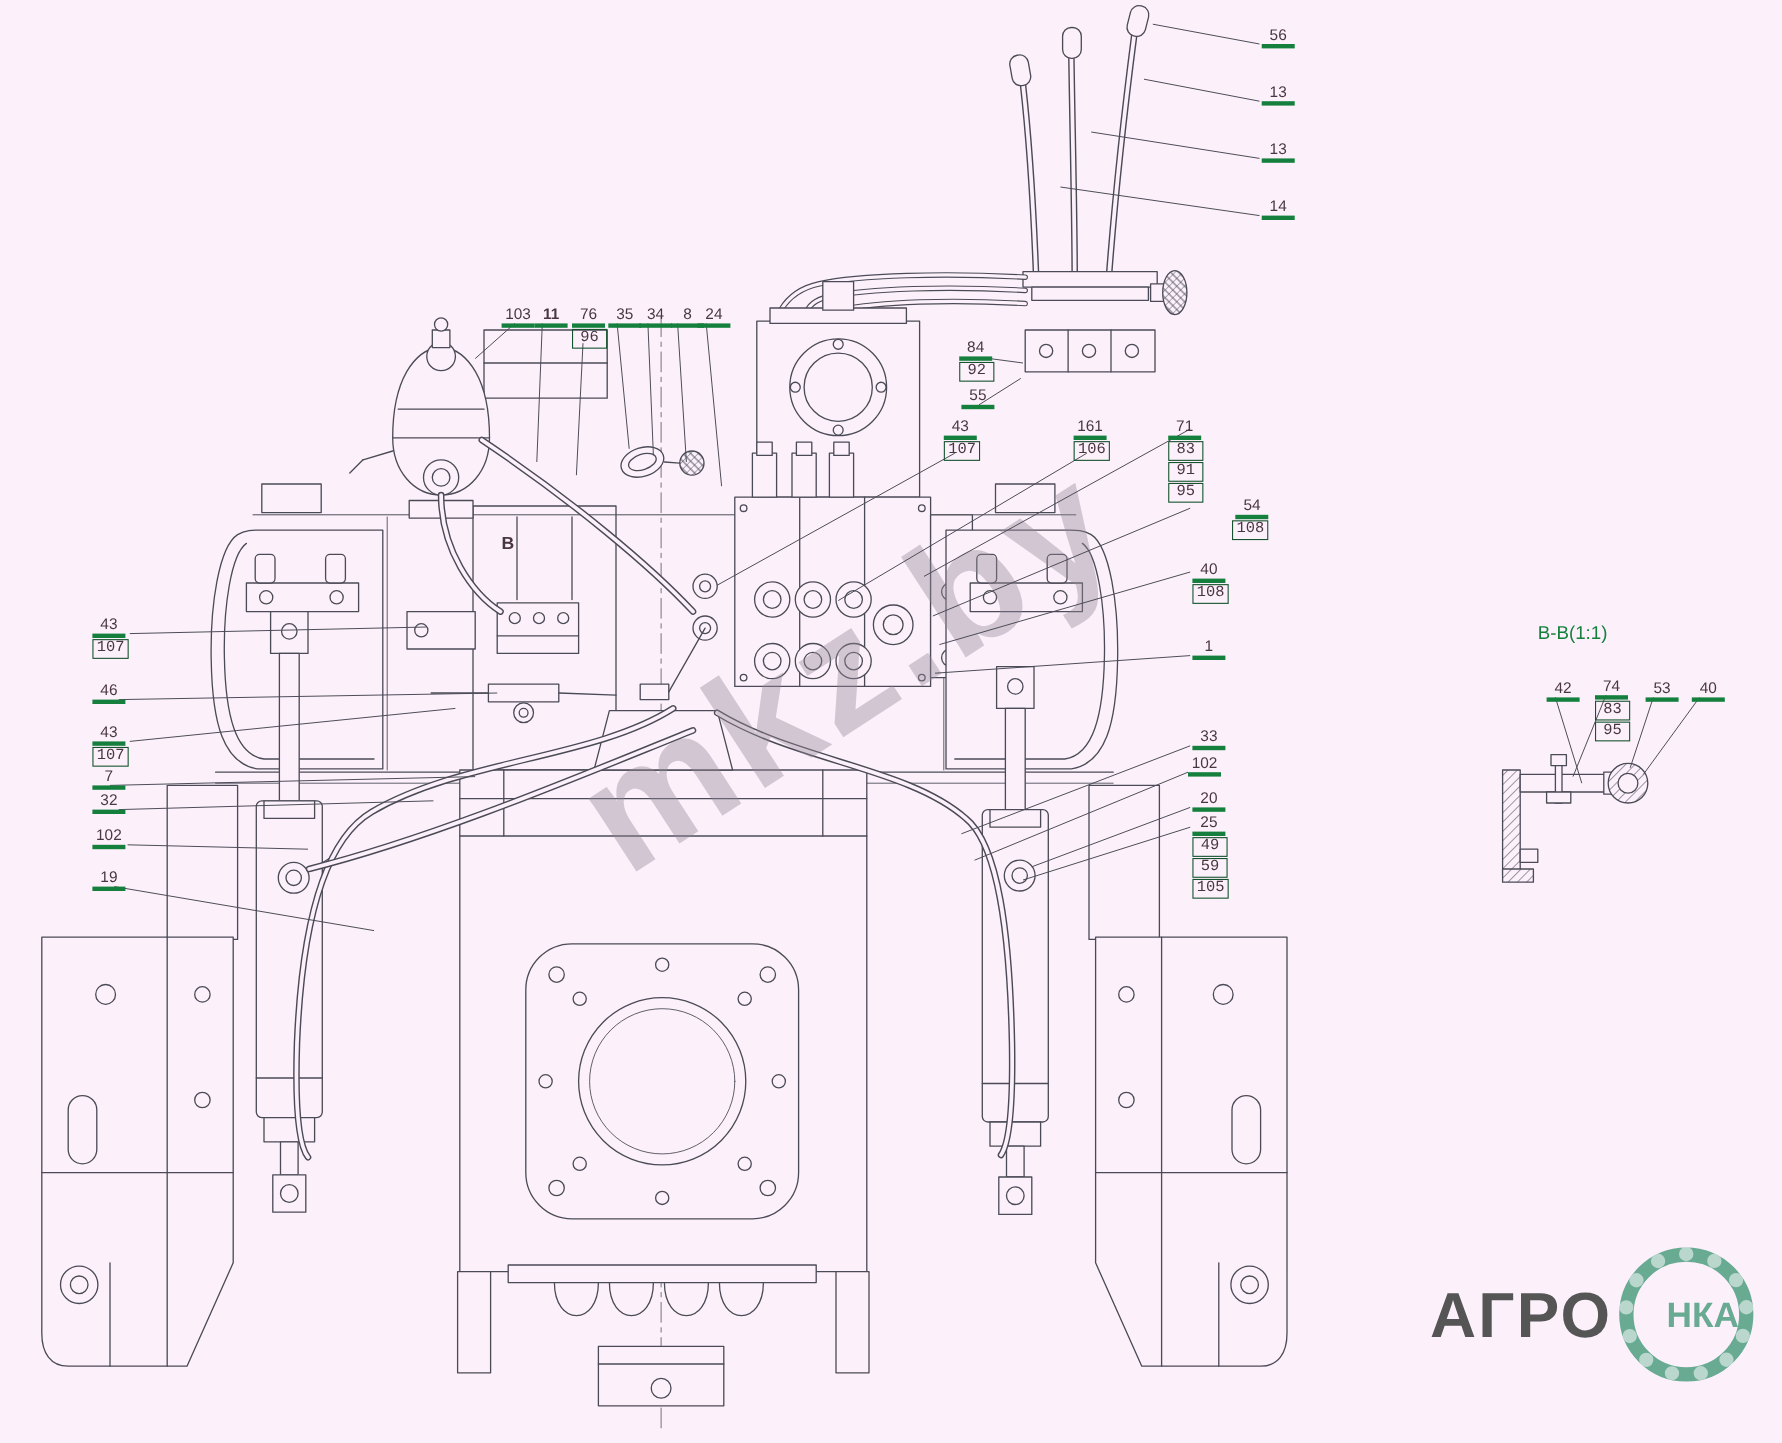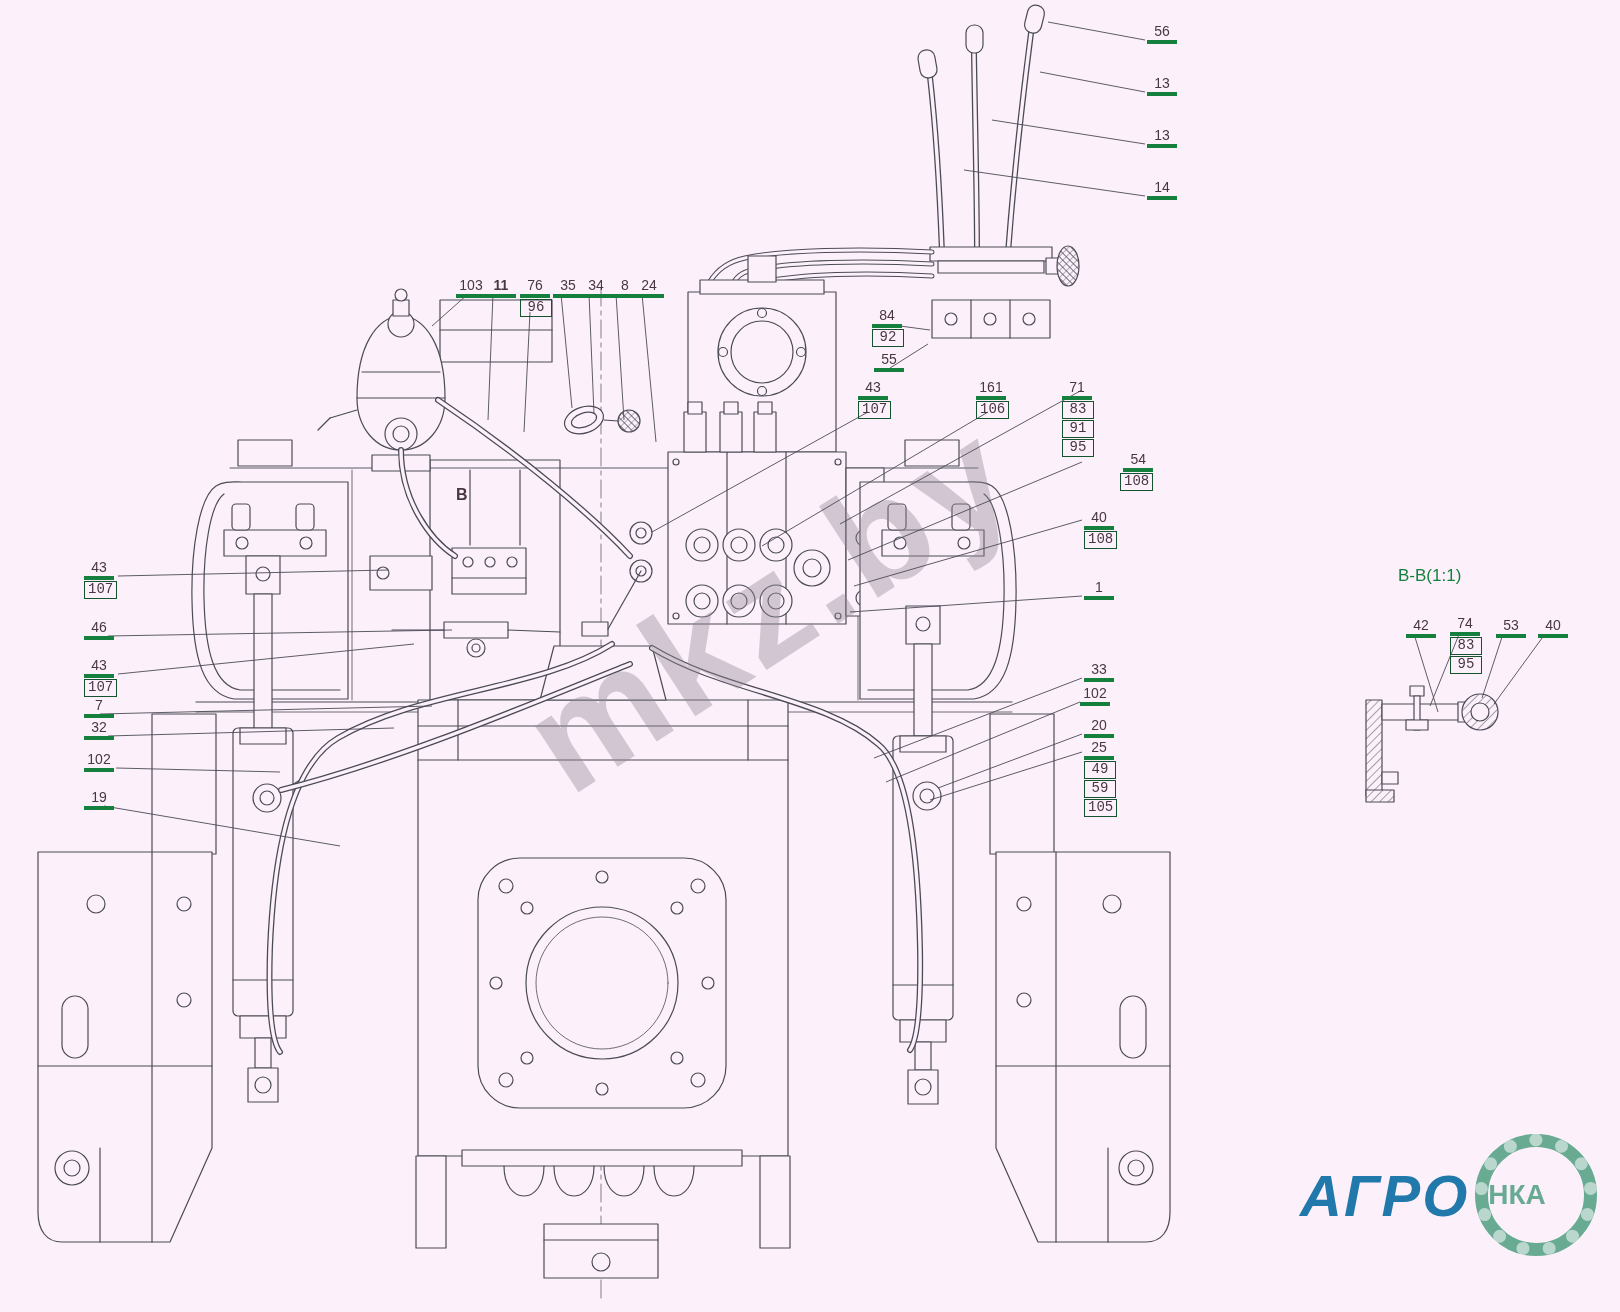--- a/index.html
+++ b/index.html
@@ -14,21 +14,21 @@
            min-width:24px;text-align:center;padding:0 3px 1px 3px;}
   .co-item.boxed{border:1px solid #14532d;margin-top:1px;font-family:Liberation Mono, monospace;}
   .watermark{position:absolute;left:380px;top:520px;width:780px;z-index:3;
              font-size:150px;font-weight:bold;letter-spacing:6px;color:rgba(148,136,150,0.40);
              transform:rotate(-33deg);text-align:center;pointer-events:none;}
   .section-label{position:absolute;left:1398px;top:566px;z-index:5;font-size:17px;color:#15803d;}
   .view-label{position:absolute;left:456px;top:486px;z-index:5;font-size:16px;font-weight:bold;color:#4a3642;}
   .logo{position:absolute;left:1300px;top:1134px;z-index:6;display:flex;align-items:center;opacity:0.88;}
   .logo-word{font-size:58px;font-weight:bold;letter-spacing:2px;margin-right:6px;}
   .logo-circle{position:relative;width:96px;height:96px;border:13px solid;border-radius:50%;
-               display:flex;align-items:center;justify-content:flex-start;font-size:28px;font-weight:bold;}
+               display:flex;align-items:center;justify-content:flex-end;font-size:32px;font-weight:bold;}
   .logo-circle::before{content:"";position:absolute;inset:-13px;border-radius:50%;
                border:13px dotted rgba(255,255,255,0.55);}
 </style>
 </head>
 <body>
 
 <div class="page">
 
   <svg id="drawing" width="1620" height="1312" viewBox="0 0 1620 1312" xmlns="http://www.w3.org/2000/svg">
     <defs>
@@ -484,19 +484,19 @@
       </div>
       <div class="callout" style="left: 1538px; top: 618px;">
         <div class="co-item">40</div>
       </div>
     </div>
 
   <div class="section-label">В-В(1:1)</div>
   <div class="view-label">В</div>
 
   <div class="logo">
-    <span class="logo-word logo-accent" style="color: #0369a1; border-color: rgb(85, 161, 133); font-style: italic;">АГРО</span>
+    <span class="logo-word logo-accent" style="color: #404040; border-color: rgb(85, 161, 133);">АГРО</span>
     <span class="logo-circle logo-accent" style="color: rgb(85, 161, 133); border-color: rgb(85, 161, 133);">
       <span>НКА</span>
     </span>
   </div>
 
 </div>
 
 </body></html>

